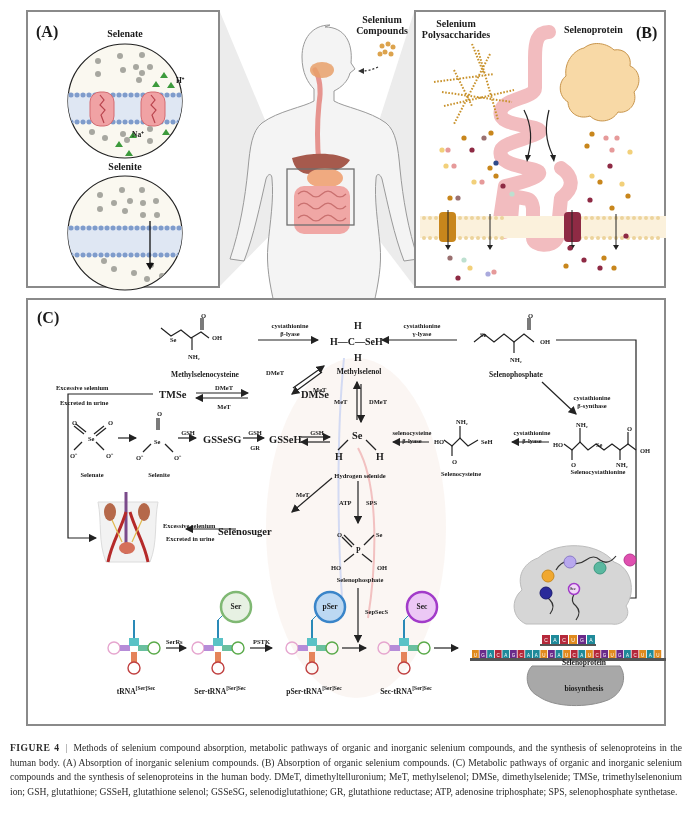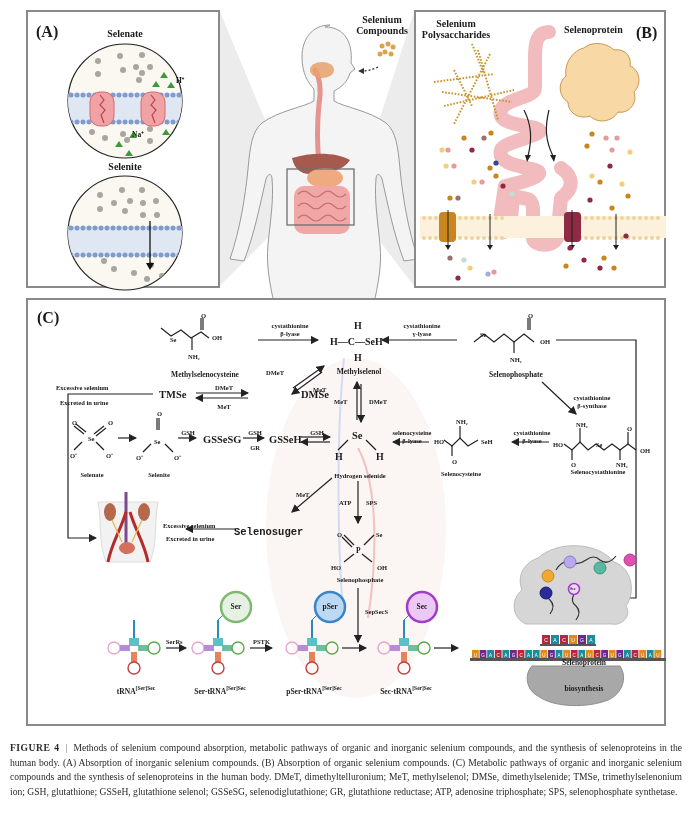--- a/index.html
+++ b/index.html
@@ -540,21 +540,21 @@
     <path d="M38,20 c-6,20 -14,30 -18,50 M42,20 c6,20 14,30 18,50" stroke="#b52a2a" stroke-width="3" fill="none"></path>
     <ellipse cx="22" cy="20" rx="6" ry="9" fill="#b5684a"></ellipse>
     <ellipse cx="56" cy="20" rx="6" ry="9" fill="#b5684a"></ellipse>
     <line x1="24" y1="28" x2="34" y2="50" stroke="#e0b84a" stroke-width="1.2"></line>
     <line x1="54" y1="28" x2="44" y2="50" stroke="#e0b84a" stroke-width="1.2"></line>
     <ellipse cx="39" cy="56" rx="8" ry="6" fill="#d5705a"></ellipse>
   </svg>
 
   <div class="abs lbl t6" style="left:135px;top:222px;">Excessive selenium</div>
   <div class="abs lbl t6" style="left:138px;top:235px;">Excreted in urine</div>
-  <div class="abs lbl t10" style="left:206px;top:226px;font-family:Liberation Mono, monospace;">Selenosuger</div>
+  <div class="abs lbl t10" style="left:190px;top:226px;">Selenosuger</div>
   <div class="abs lbl t6" style="left:268px;top:191px;">MeT</div>
   <div class="abs lbl t6" style="left:311px;top:199px;">ATP</div>
   <div class="abs lbl t6" style="left:338px;top:199px;">SPS</div>
 
   <div class="abs lbl t6" style="left:309px;top:231px;">O</div>
   <div class="abs lbl t6" style="left:348px;top:231px;">Se</div>
   <div class="abs lbl t7" style="left:328px;top:246px;">P</div>
   <div class="abs lbl t6" style="left:303px;top:264px;">HO</div>
   <div class="abs lbl t6" style="left:349px;top:264px;">OH</div>
   <div class="abs lbl t6 ctr" style="left:332px;top:276px;">Selenophosphate</div>

